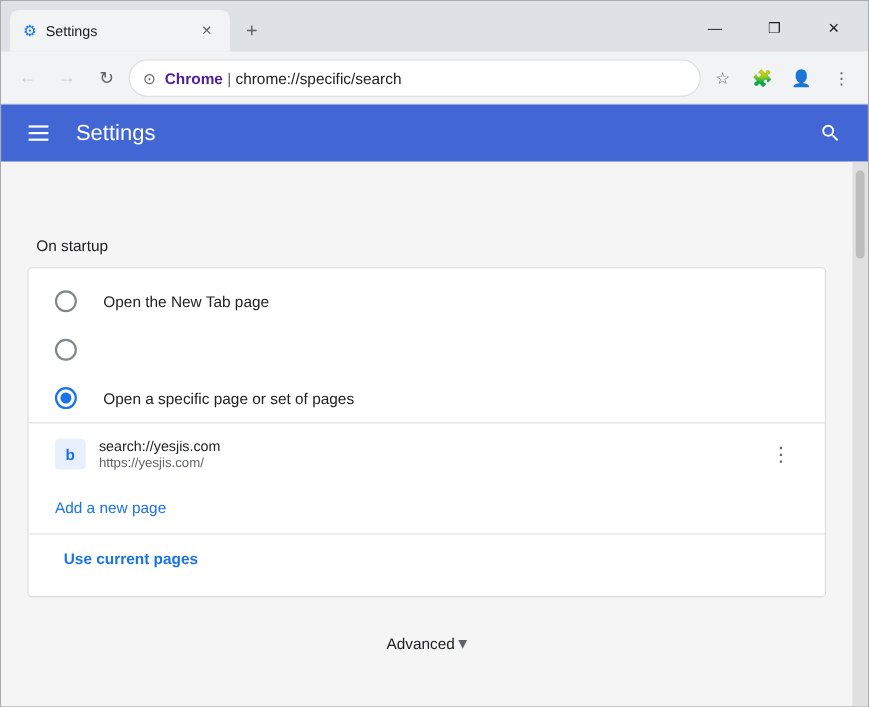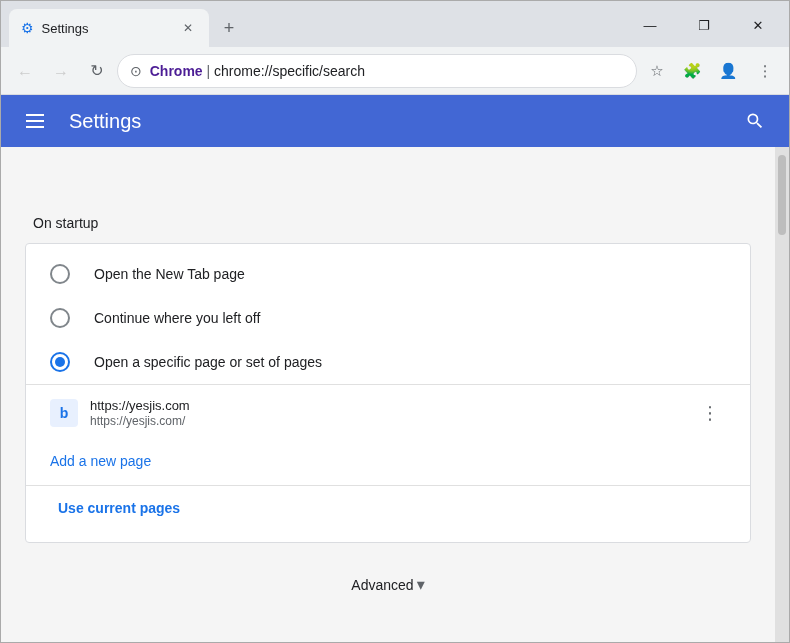--- a/index.html
+++ b/index.html
@@ -417,34 +417,33 @@
 
         
         <div class="radio-option">
           <div class="radio-circle"></div>
           <span class="radio-label">Open the New Tab page</span>
         </div>
 
         
         <div class="radio-option">
           <div class="radio-circle"></div>
-          <span class="radio-label">Continue where you left off</span>
         </div>
 
         
         <div class="radio-option">
           <div class="radio-circle selected"></div>
           <span class="radio-label">Open a specific page or set of pages</span>
         </div>
 
         
         <div class="startup-page-entry">
           <div class="page-favicon">b</div>
           <div class="page-info">
-            <div class="page-name">https://yesjis.com</div>
+            <div class="page-name">search://yesjis.com</div>
             <div class="page-url">https://yesjis.com/</div>
           </div>
           <div class="page-menu-btn">⋮</div>
         </div>
 
         
         <div class="link-btn">Add a new page</div>
 
         <div class="divider"></div>
 

